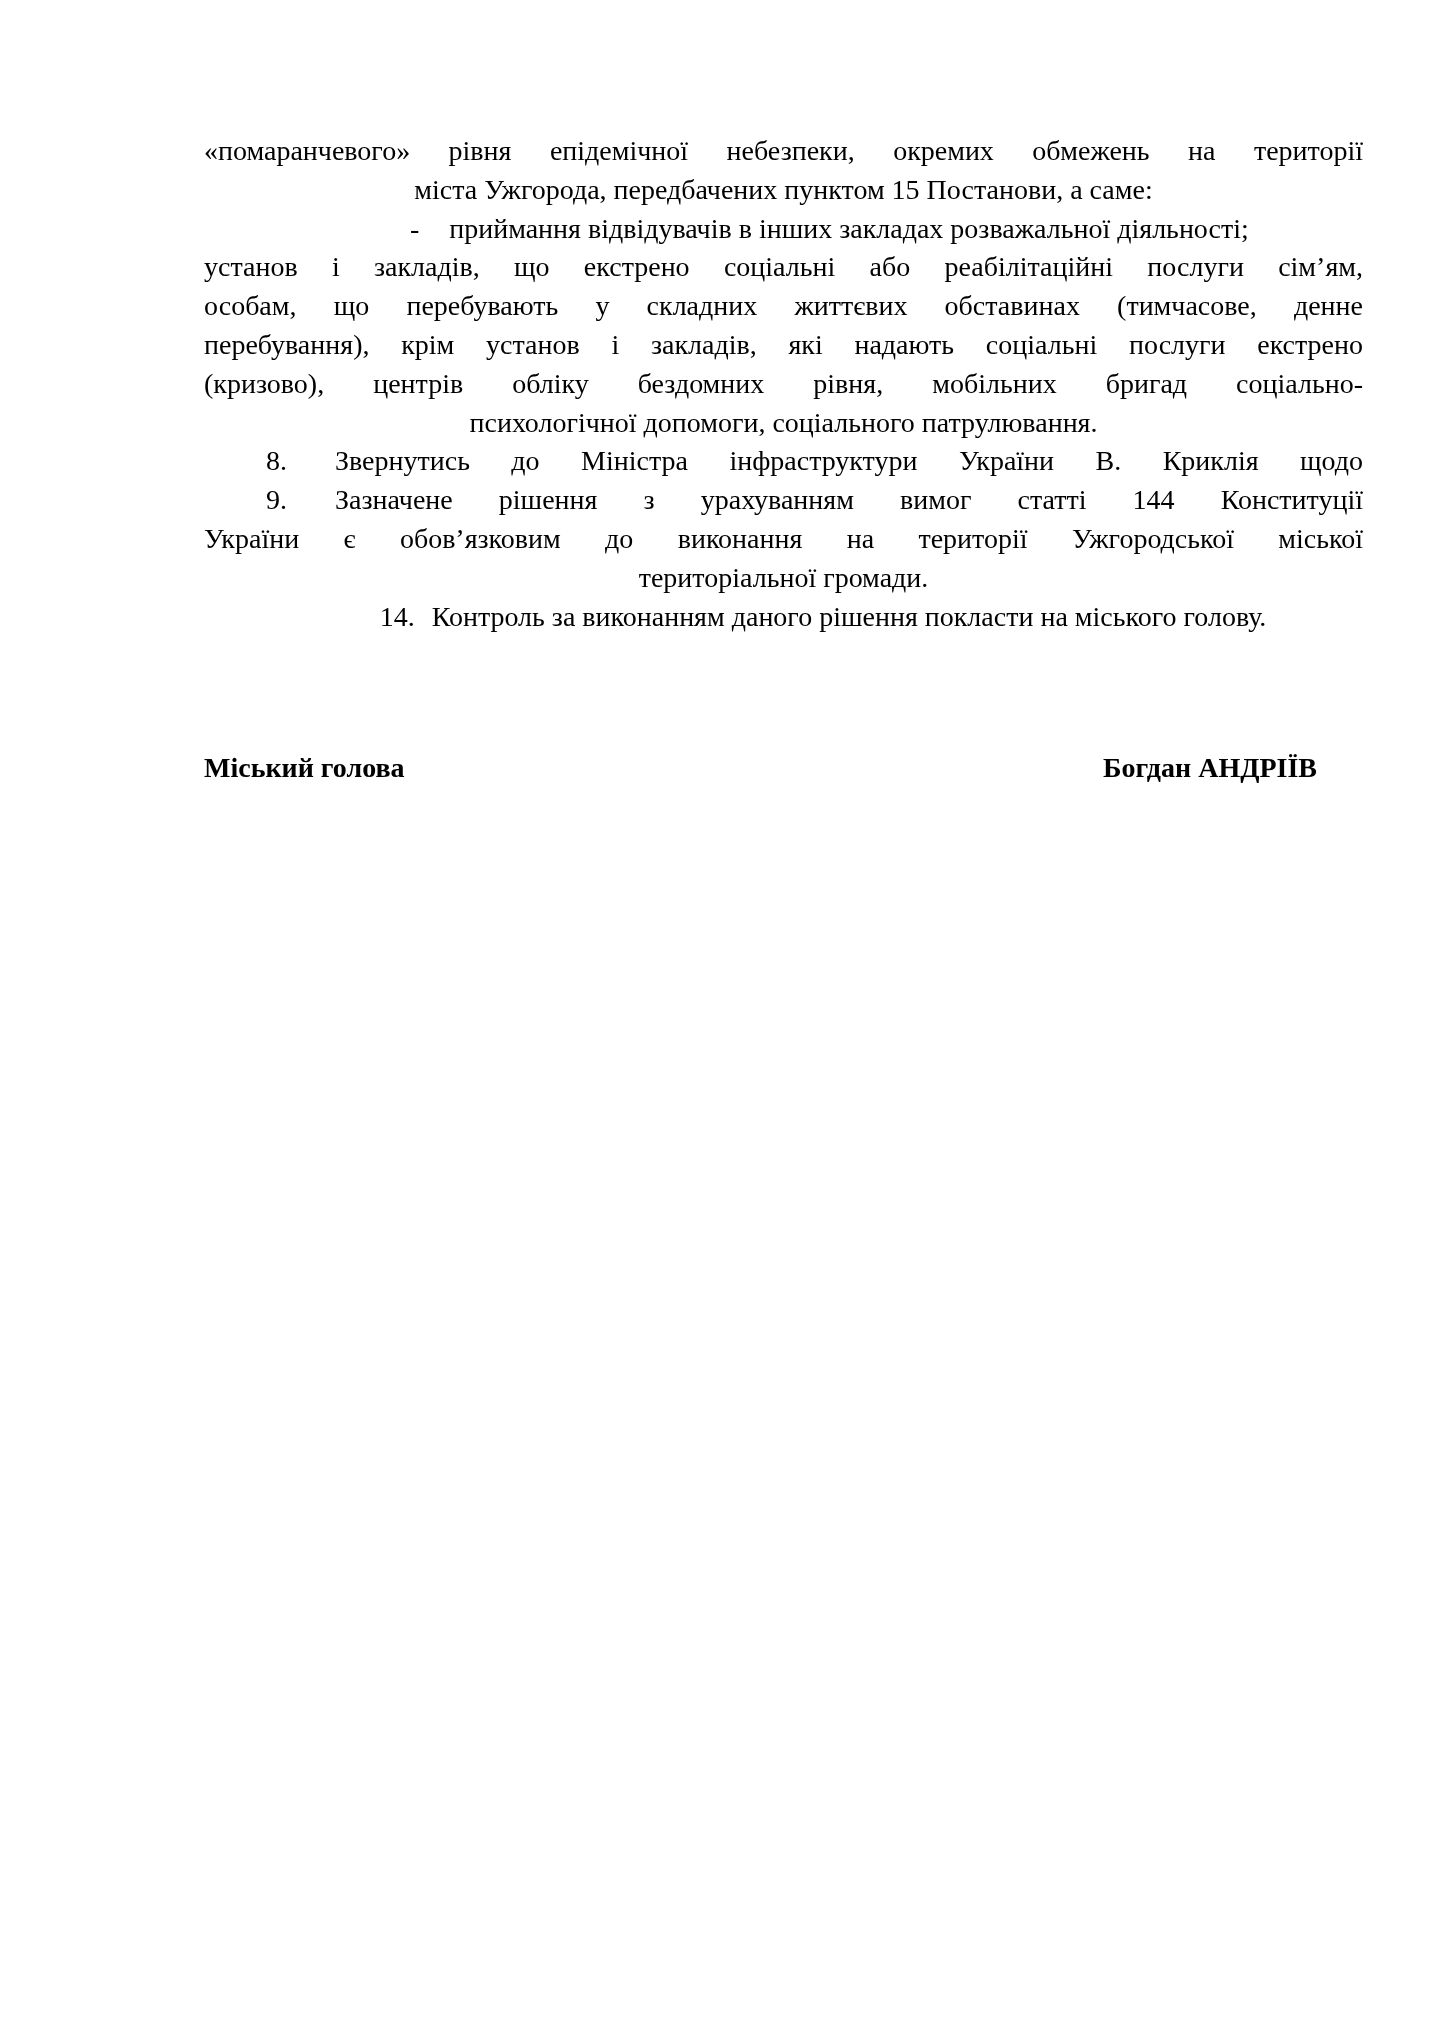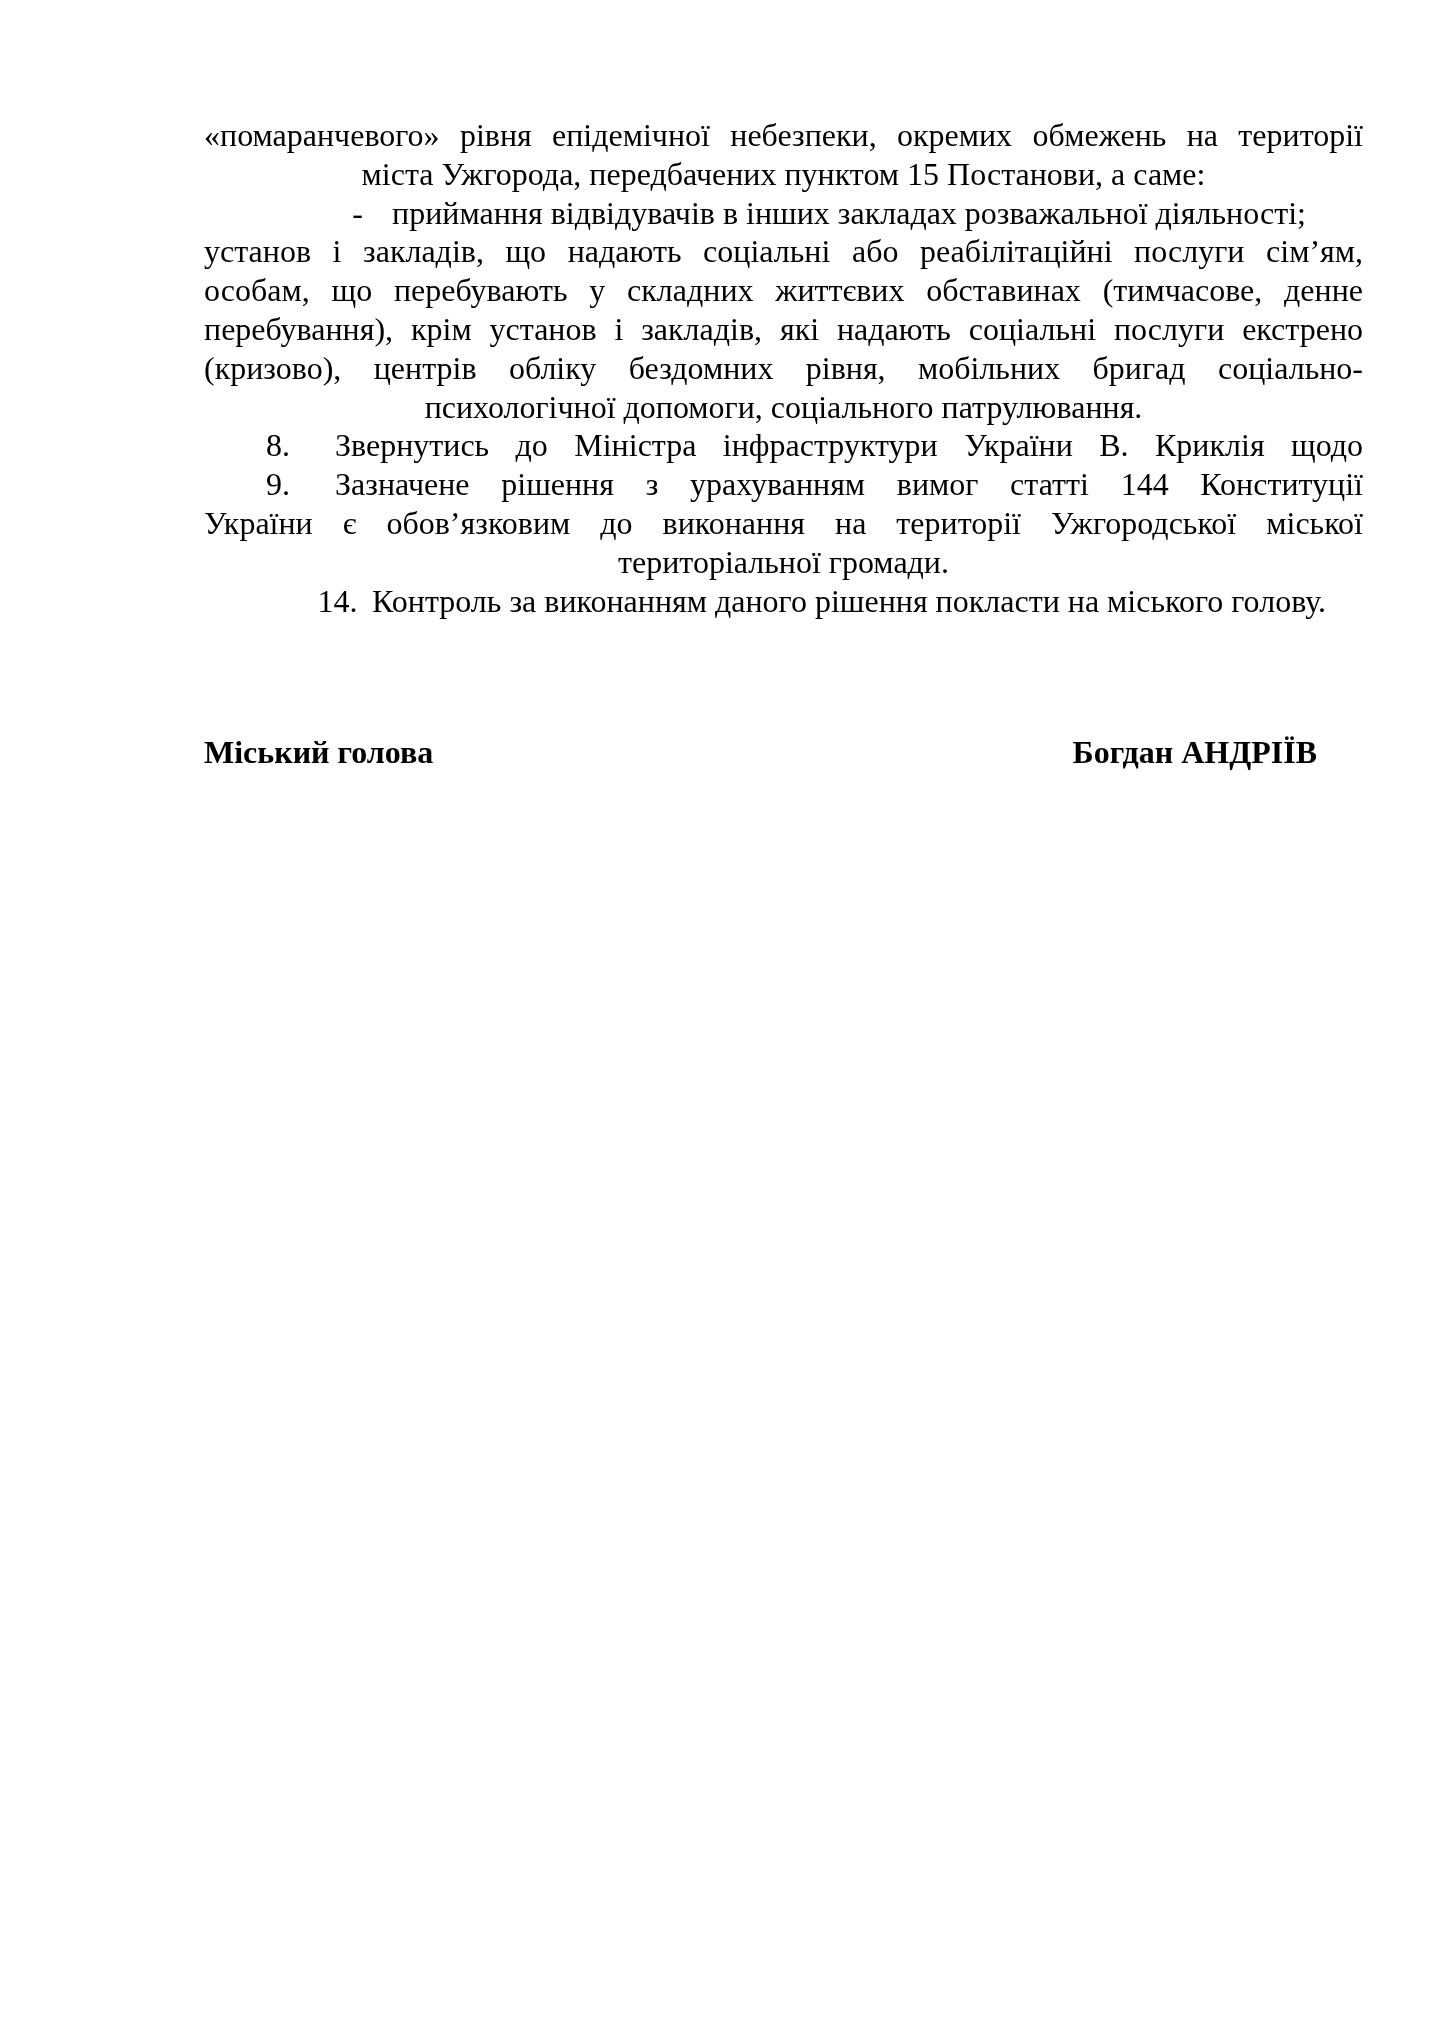--- a/index.html
+++ b/index.html
@@ -11,23 +11,23 @@
     height: 2024px;
     background: #ffffff;
     color: #000000;
     font-family: "Liberation Serif", "DejaVu Serif", serif;
     position: relative;
     overflow: hidden;
   }
   .doc-body {
     position: absolute;
     left: 204px;
-    top: 116px;
+    top: 132px;
     width: 1159px;
-    font-size: 32px;
+    font-size: 28px;
     line-height: 38.8px;
   }
   .line {
     text-align: center;
   }
   .line.j {
     text-align: justify;
     text-align-last: justify;
     text-justify: inter-word;
   }
@@ -47,21 +47,21 @@
     margin-right: 46px;
   }
 </style>
 </head>
 <body>
 
 <div class="doc-body">
   <div class="line j"><span>«помаранчевого» рівня епідемічної небезпеки, окремих обмежень на території</span></div>
   <div class="line"><span>міста Ужгорода, передбачених пунктом 15 Постанови, а саме:</span></div>
   <div class="line"><span class="marker">-</span><span>приймання відвідувачів в інших закладах розважальної діяльності;</span></div>
-  <div class="line j"><span>установ і закладів, що надають соціальні або реабілітаційні послуги сім’ям,</span></div>
+  <div class="line j"><span>установ і закладів, що екстрено соціальні або реабілітаційні послуги сім’ям,</span></div>
   <div class="line j"><span>особам, що перебувають у складних життєвих обставинах (тимчасове, денне</span></div>
   <div class="line j"><span>перебування), крім установ і закладів, які надають соціальні послуги екстрено</span></div>
   <div class="line j"><span>(кризово), центрів обліку бездомних рівня, мобільних бригад соціально-</span></div>
   <div class="line"><span>психологічної допомоги, соціального патрулювання.</span></div>
   <div class="line j"><span class="marker">8.</span><span>Звернутись до Міністра інфраструктури України В. Криклія щодо</span></div>
   <div class="line j"><span class="marker">9.</span><span>Зазначене рішення з урахуванням вимог статті 144 Конституції</span></div>
   <div class="line j"><span>України є обов’язковим до виконання на території Ужгородської міської</span></div>
   <div class="line"><span>територіальної громади.</span></div>
   <div class="line"><span class="marker">14.</span><span>Контроль за виконанням даного рішення покласти на міського голову.</span></div>
 

